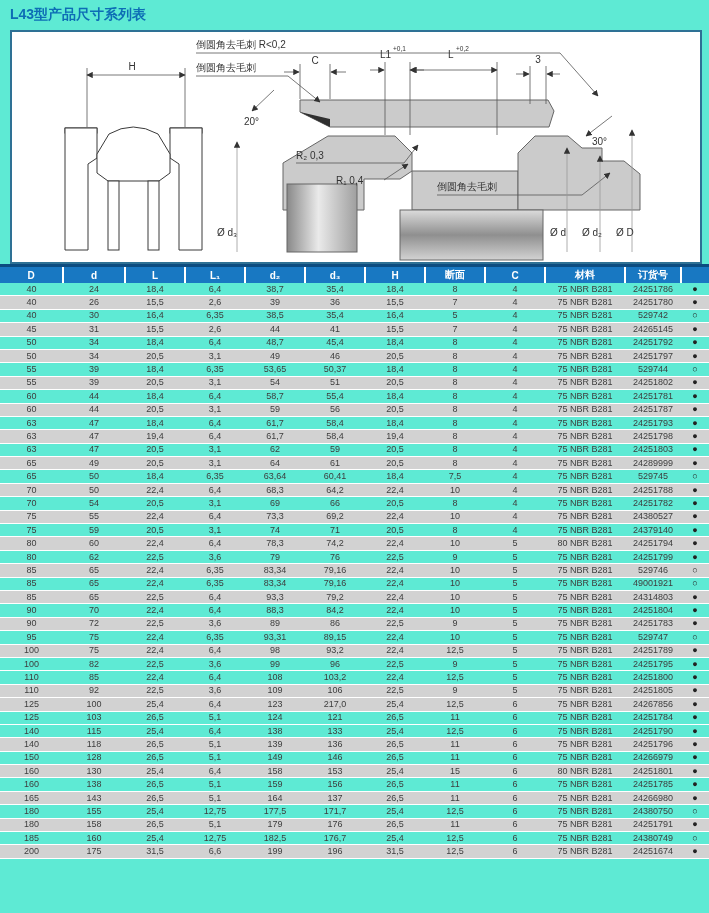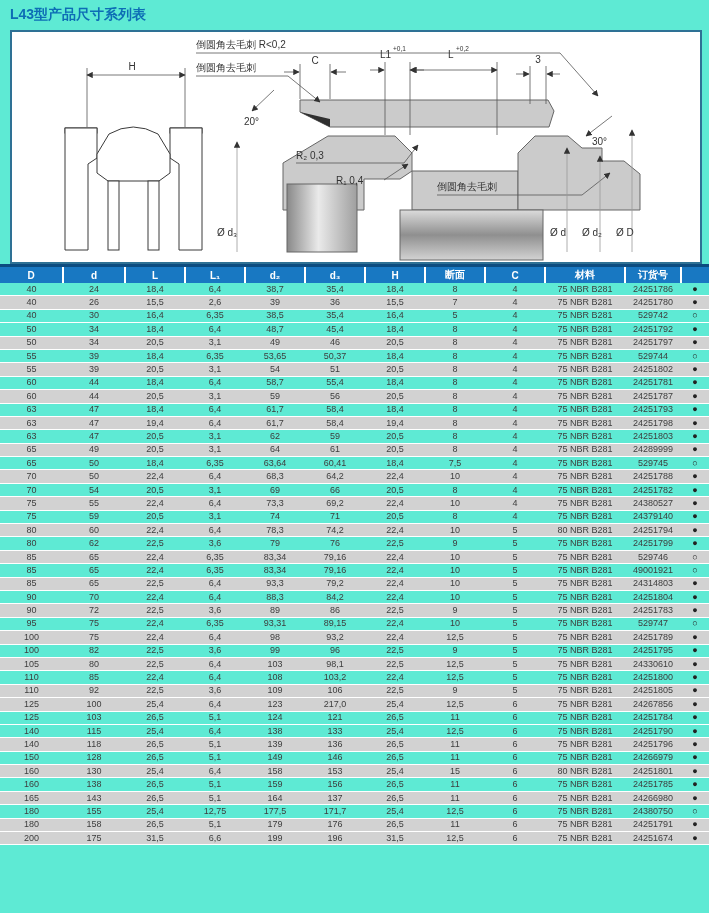--- a/index.html
+++ b/index.html
@@ -214,20 +214,34 @@
           <td>6,35</td>
           <td>38,5</td>
           <td>35,4</td>
           <td>16,4</td>
           <td>5</td>
           <td>4</td>
           <td>75 NBR B281</td>
           <td>529742</td>
           <td class="st">○</td>
         </tr>
+        <tr class="alt">
+          <td>45</td>
+          <td>31</td>
+          <td>15,5</td>
+          <td>2,6</td>
+          <td>44</td>
+          <td>41</td>
+          <td>15,5</td>
+          <td>7</td>
+          <td>4</td>
+          <td>75 NBR B281</td>
+          <td>24265145</td>
+          <td class="st">●</td>
+        </tr>
         <tr>
           <td>50</td>
           <td>34</td>
           <td>18,4</td>
           <td>6,4</td>
           <td>48,7</td>
           <td>45,4</td>
           <td>18,4</td>
           <td>8</td>
           <td>4</td>
@@ -564,34 +578,20 @@
           <td>3,6</td>
           <td>99</td>
           <td>96</td>
           <td>22,5</td>
           <td>9</td>
           <td>5</td>
           <td>75 NBR B281</td>
           <td>24251795</td>
           <td class="st">●</td>
         </tr>
-        <tr class="alt">
-          <td>105</td>
-          <td>80</td>
-          <td>22,5</td>
-          <td>6,4</td>
-          <td>103</td>
-          <td>98,1</td>
-          <td>22,5</td>
-          <td>12,5</td>
-          <td>5</td>
-          <td>75 NBR B281</td>
-          <td>24330610</td>
-          <td class="st">●</td>
-        </tr>
         <tr>
           <td>110</td>
           <td>85</td>
           <td>22,4</td>
           <td>6,4</td>
           <td>108</td>
           <td>103,2</td>
           <td>22,4</td>
           <td>12,5</td>
           <td>5</td>
@@ -745,20 +745,34 @@
           <td>26,5</td>
           <td>5,1</td>
           <td>179</td>
           <td>176</td>
           <td>26,5</td>
           <td>11</td>
           <td>6</td>
           <td>75 NBR B281</td>
           <td>24251791</td>
           <td class="st">●</td>
+        </tr>
+        <tr>
+          <td>185</td>
+          <td>160</td>
+          <td>25,4</td>
+          <td>12,75</td>
+          <td>182,5</td>
+          <td>176,7</td>
+          <td>25,4</td>
+          <td>12,5</td>
+          <td>6</td>
+          <td>75 NBR B281</td>
+          <td>24380749</td>
+          <td class="st">○</td>
         </tr>
         <tr class="alt">
           <td>200</td>
           <td>175</td>
           <td>31,5</td>
           <td>6,6</td>
           <td>199</td>
           <td>196</td>
           <td>31,5</td>
           <td>12,5</td>

